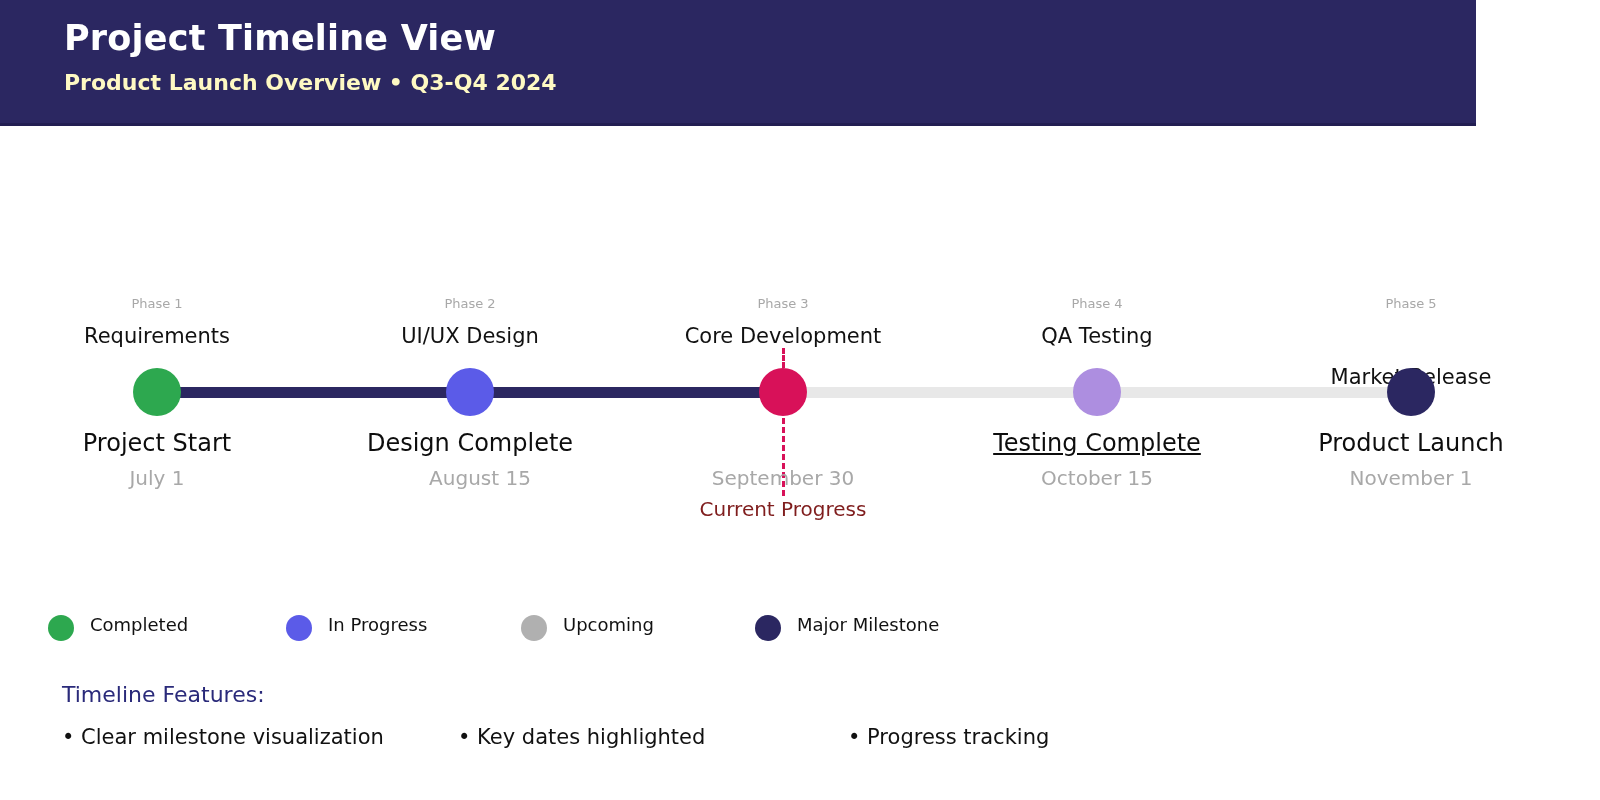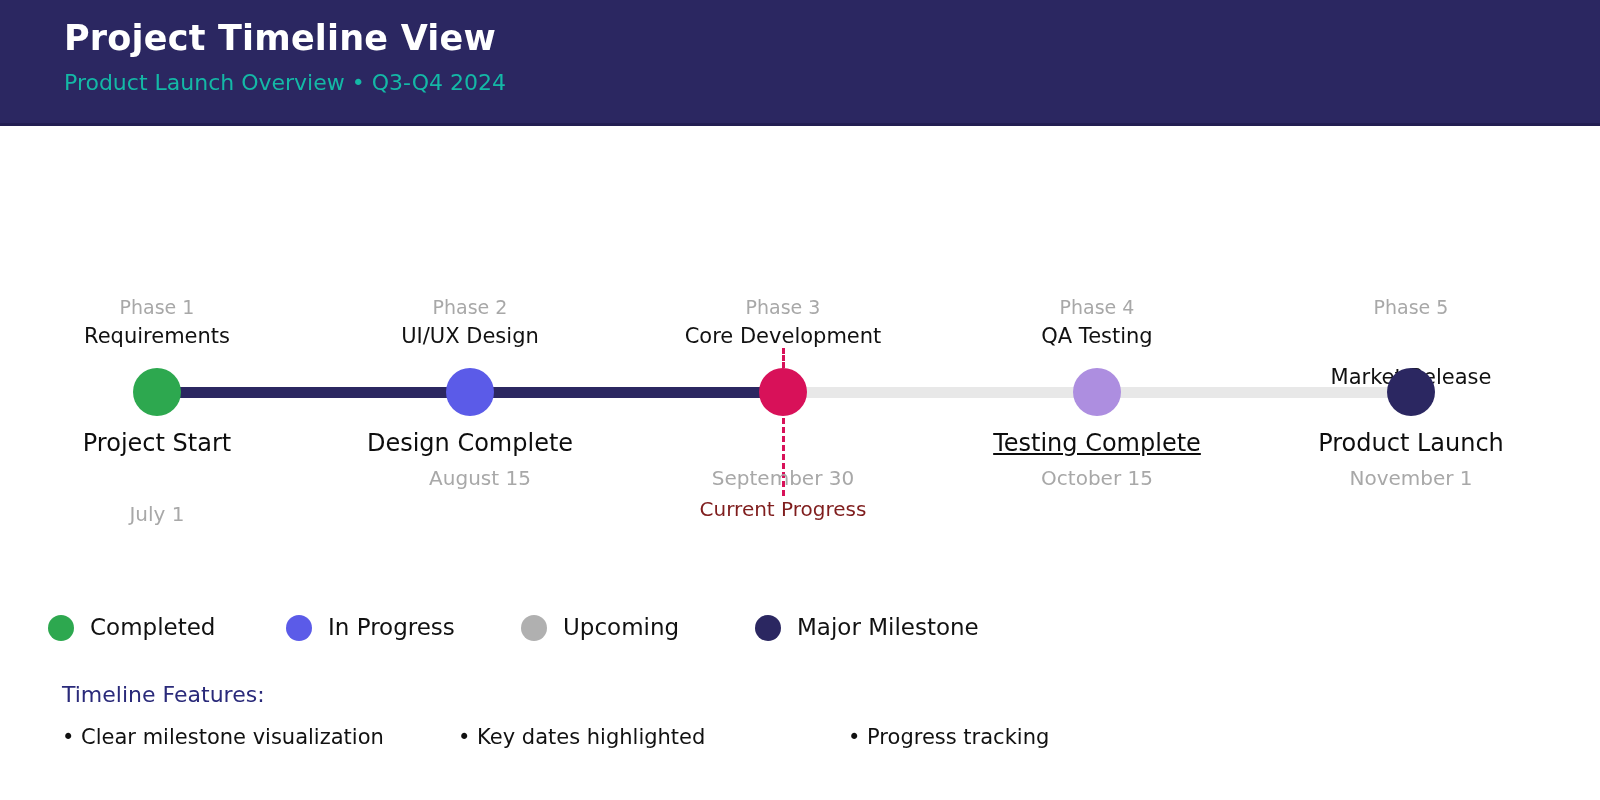--- a/index.html
+++ b/index.html
@@ -12,43 +12,43 @@
     height: 800px;
     font-family: "DejaVu Sans", "Liberation Sans", sans-serif;
     overflow: hidden;
     position: relative;
   }
 
   
   #header {
     position: absolute;
     left: 0; top: 0;
-    width: 1600px;
+    width: 1476px;
     height: 126px;
     background: #2b2761;
     border-bottom: 3px solid #221e52;
     box-sizing: border-box;
   }
   #header-title {
     position: absolute;
     left: 64px;
     top: 18px;
     font-size: 35px;
     font-weight: bold;
     color: #ffffff;
     letter-spacing: 0.2px;
     white-space: nowrap;
   }
   #header-subtitle {
     position: absolute;
     left: 64px;
     top: 70px;
     font-size: 22px;
-    font-weight: normal;
-    color: #14b8a6;
+    font-weight: bold;
+    color: #fef9c3;
     white-space: nowrap;
   }
 
   
   #timeline {
     position: absolute;
     left: 0;
     top: 126px;
     width: 1600px;
     height: 674px;
@@ -67,21 +67,21 @@
     background: #2b2761;
     top: 261px;
   }
   .node {
     position: absolute;
     border-radius: 50%;
     box-sizing: border-box;
   }
   .phase-label {
     position: absolute;
-    font-size: 19px;
+    font-size: 13px;
     color: #a8a8a8;
     text-align: center;
     white-space: nowrap;
     transform: translateX(-50%);
   }
   .phase-title {
     position: absolute;
     font-size: 21px;
     color: #111111;
     text-align: center;
@@ -137,21 +137,21 @@
     left: 0;
     top: 3px;
     width: 26px;
     height: 26px;
     border-radius: 50%;
   }
   .legend-text {
     position: absolute;
     left: 42px;
     top: 2px;
-    font-size: 23px;
+    font-size: 18px;
     color: #111111;
     white-space: nowrap;
   }
 
   
   #features-heading {
     position: absolute;
     left: 62px;
     top: 682px;
     font-size: 22px;
@@ -177,21 +177,21 @@
 <div id="timeline">
   <div class="track-base" style="left: 157px; width: 1254px; background: rgb(232, 232, 232);"></div>
   <div class="track-progress" style="left: 157px; width: 626px; background: rgb(43, 39, 97);"></div>
   <div class="progress-dash-top" style="left: 782px; top: 222px; height: 20px; border-left-color: rgb(216, 17, 89);"></div>
   <div class="progress-dash-bottom" style="left: 782px; top: 292px; height: 78px; border-left-color: rgb(216, 17, 89);"></div>
 
 <div class="phase-label" style="left: 157px; top: 170px;">Phase 1</div>
     <div class="phase-title" style="left: 157px; top: 198px;">Requirements</div>
     <div class="node" style="left: 133px; top: 242px; width: 48px; height: 48px; background: rgb(45, 168, 79); z-index: 3;"></div>
     <div class="milestone-label" style="left: 157px; top: 303px;">Project Start</div>
-    <div class="milestone-date" style="left: 157px; top: 340px; margin-top: 36px;">July 1</div>
+    <div class="milestone-date" style="left: 157px; top: 340px;">July 1</div>
     <div class="phase-label" style="left: 470px; top: 170px;">Phase 2</div>
     <div class="phase-title" style="left: 470px; top: 198px;">UI/UX Design</div>
     <div class="node" style="left: 446px; top: 242px; width: 48px; height: 48px; background: rgb(91, 91, 232); z-index: 3;"></div>
     <div class="milestone-label" style="left: 470px; top: 303px;">Design Complete</div>
     <div class="milestone-date" style="left: 470px; top: 340px; margin-left: 10px;">August 15</div>
     <div class="phase-label" style="left: 783px; top: 170px;">Phase 3</div>
     <div class="phase-title" style="left: 783px; top: 198px;">Core Development</div>
     <div class="node" style="left: 759px; top: 242px; width: 48px; height: 48px; background: rgb(216, 17, 89); z-index: 4;"></div>
     <div class="milestone-date" style="left: 783px; top: 340px;">September 30</div>
     <div class="phase-label" style="left: 1097px; top: 170px;">Phase 4</div>

